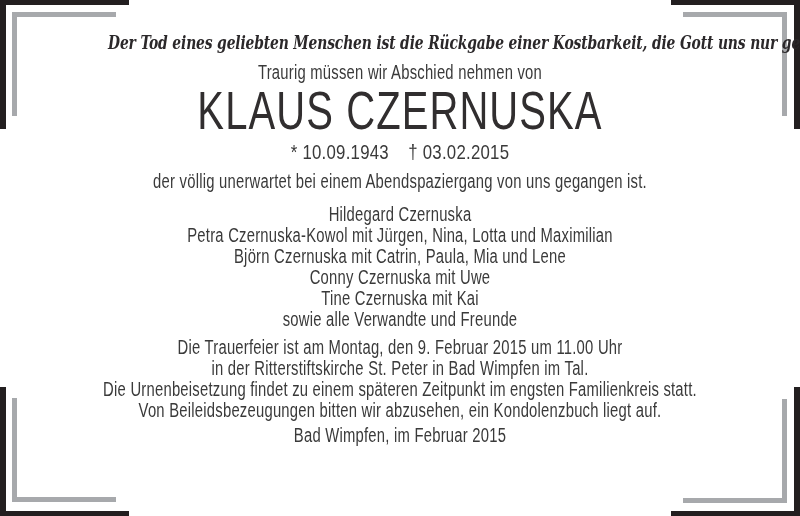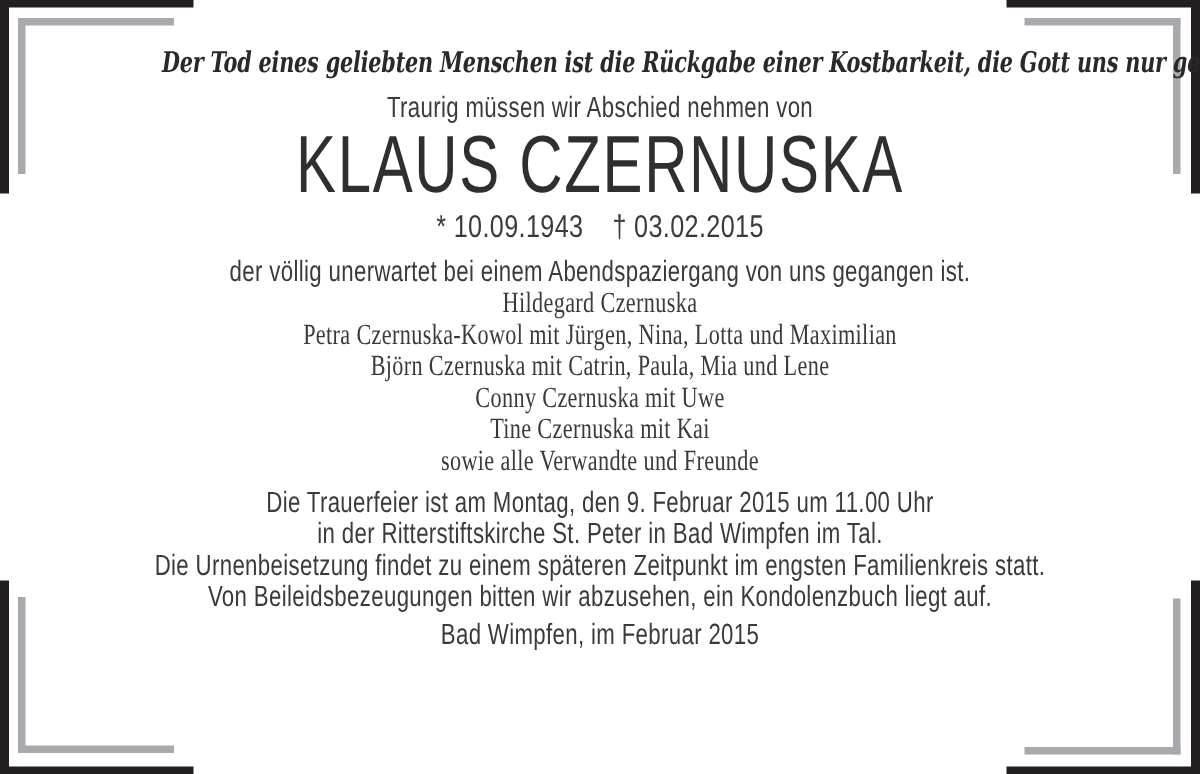--- a/index.html
+++ b/index.html
@@ -50,21 +50,21 @@
     margin-top:4px;
     font-size:54px;
     line-height:46px;
     transform:scaleX(0.74);
     letter-spacing:1.5px;
     color:#312e2f;
   }
   .dates{margin-top:8px;font-size:21px;line-height:22px;transform:scaleX(0.80);}
   .dates .death{margin-left:18px;}
   .circ{margin-top:8px;}
-  .mourners{margin-top:0;font-family:Liberation Serif, serif;}
+  .mourners{margin-top:12px;}
   .funeral{margin-top:7px;}
   .donation{margin-top:7px;}
   .closing{margin-top:4px;}
 </style>
 </head>
 <body>
 
 <div class="page">
 
   <div class="ck tl"></div>

